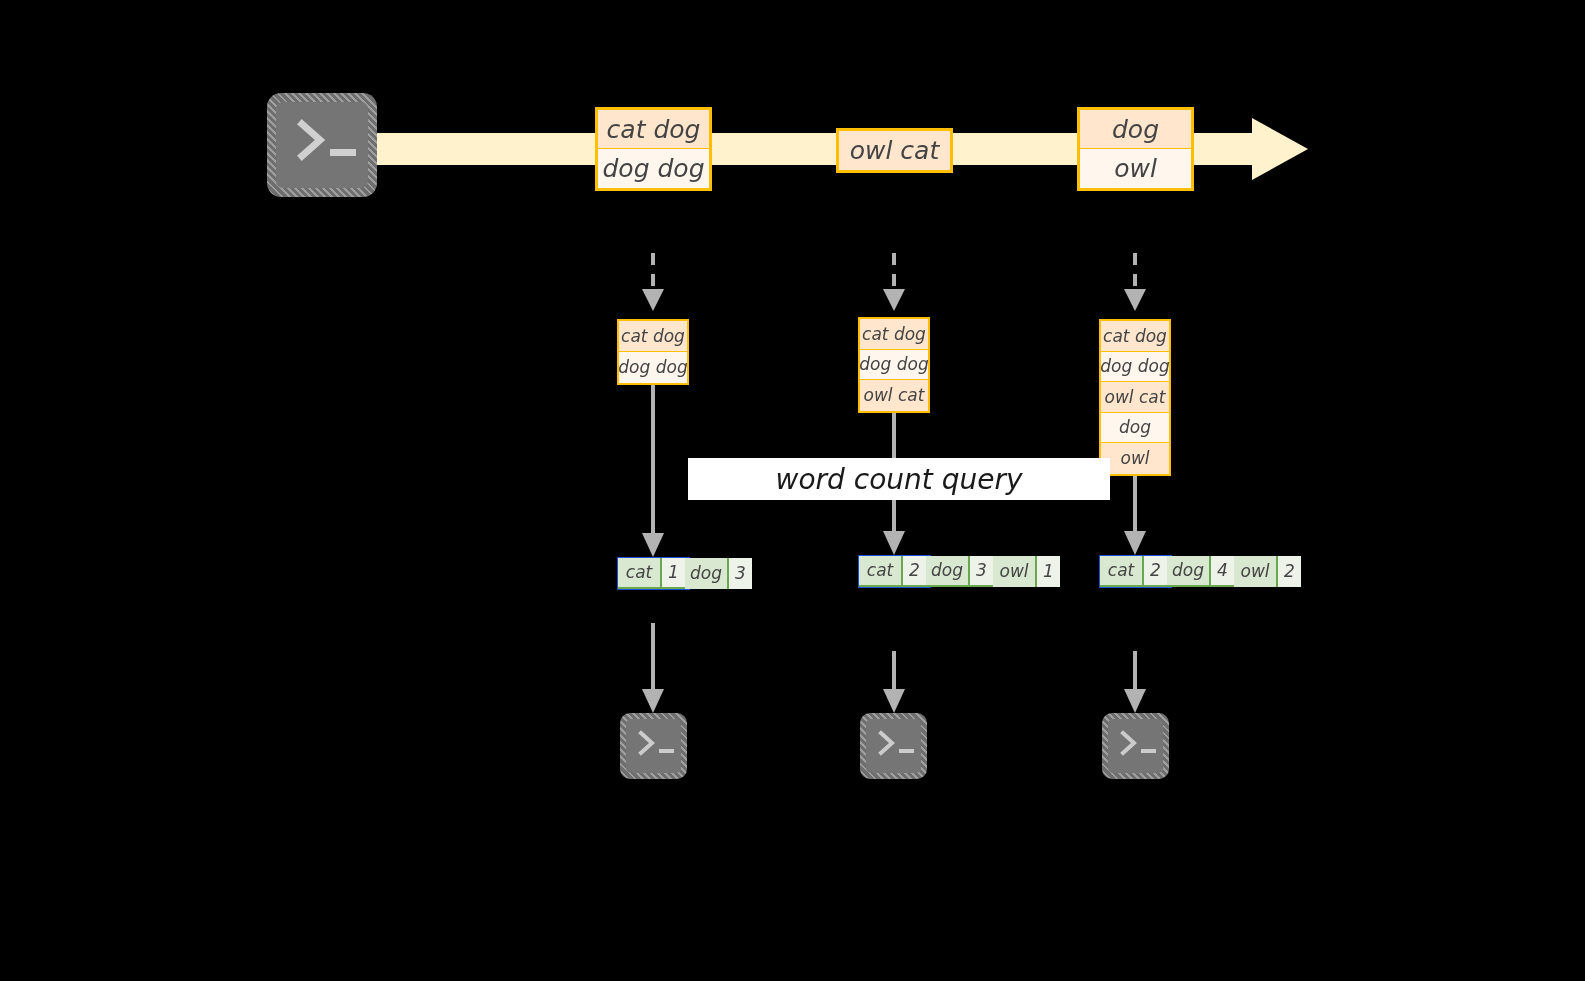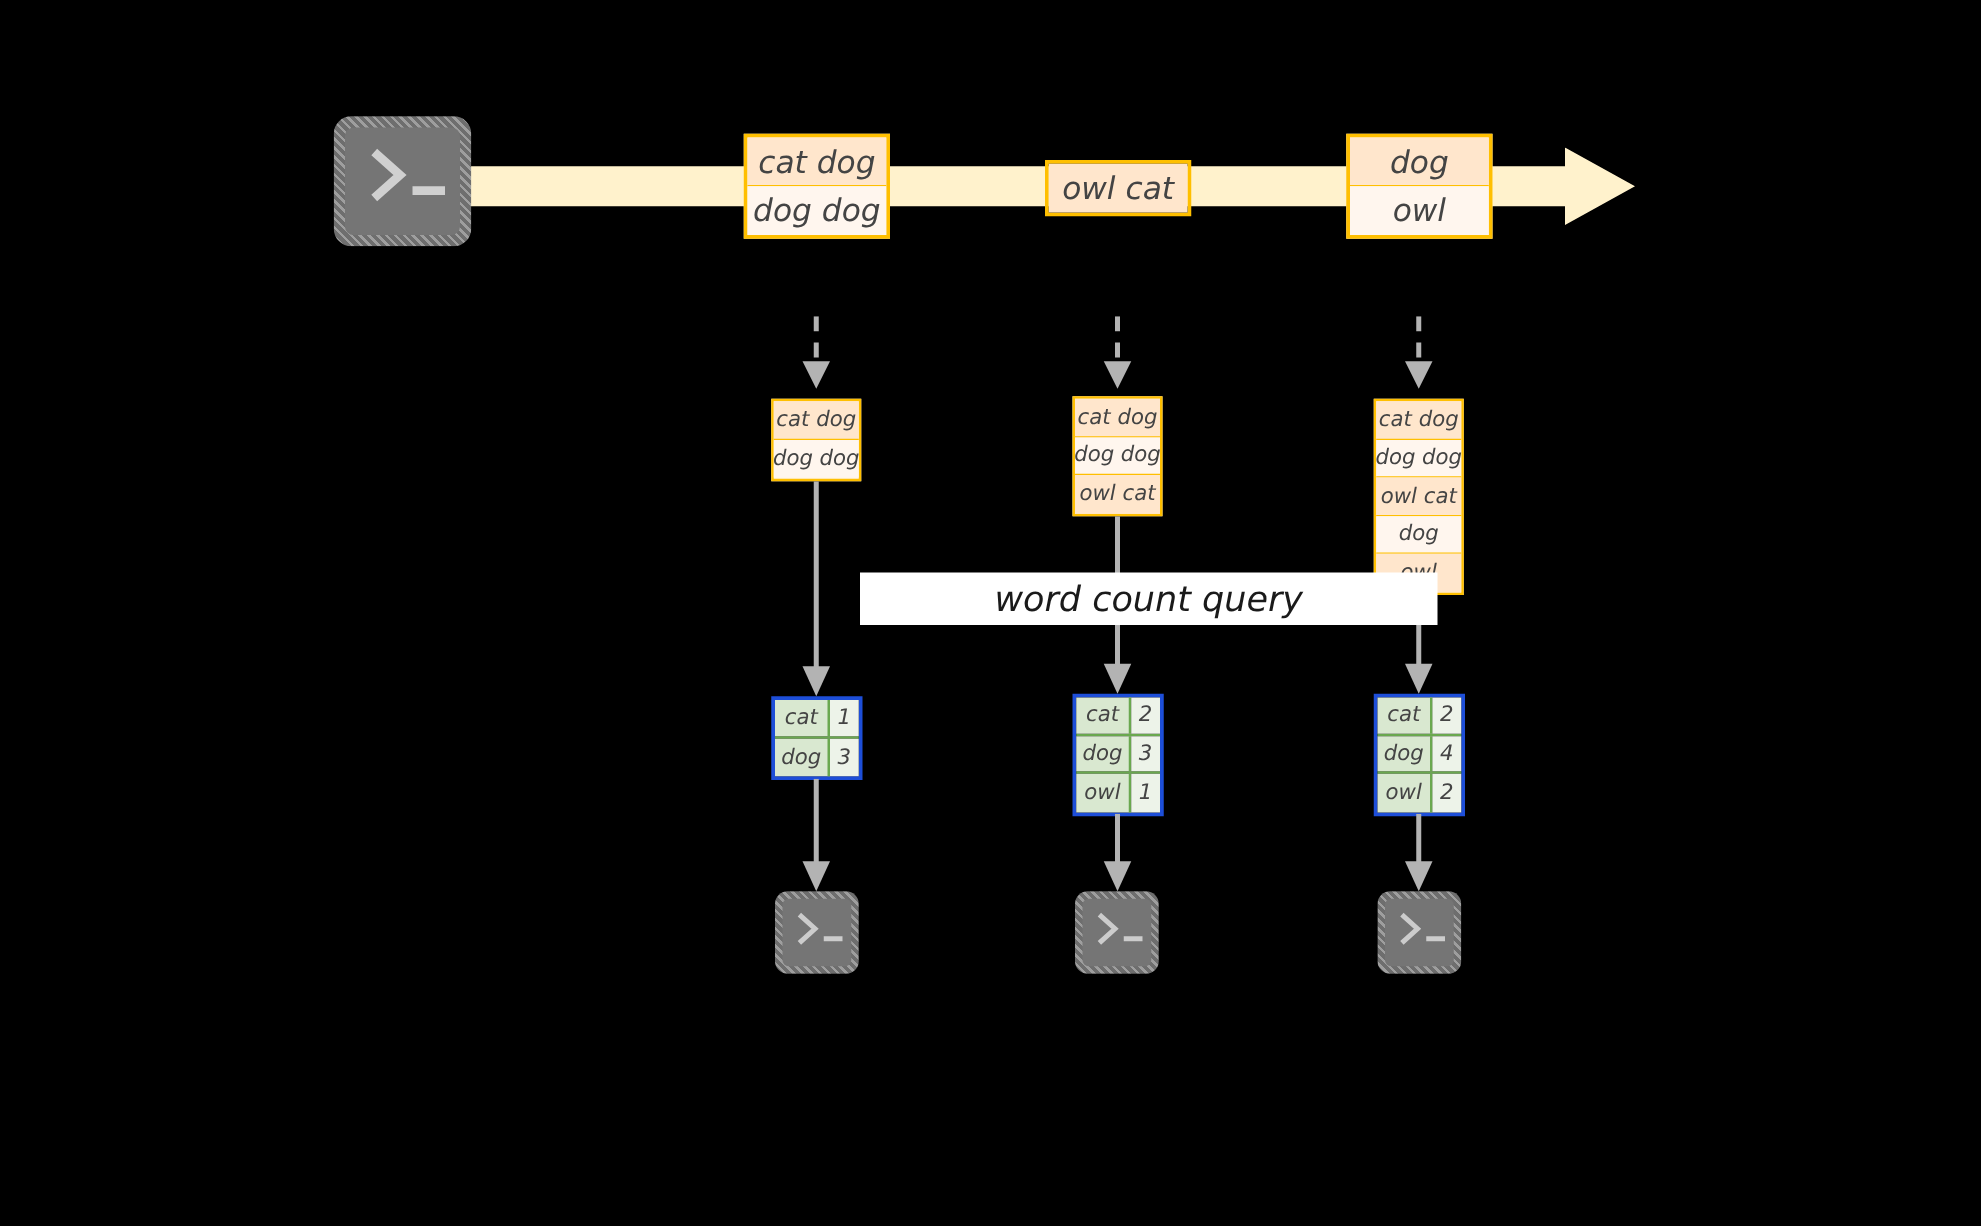--- a/index.html
+++ b/index.html
@@ -75,24 +75,23 @@
   
   .rec-big .rec-row { height: 39px; font-size: 25px; }
 
   
   .rec-mid { border-width: 2.5px; }
   .rec-mid .rec-row { height: 30.5px; font-size: 17px; border-bottom-width: 1.5px; }
 
   
   .res-table {
     position: absolute;
-    border: 3px solid #1d4ed8;
-    display: flex;
-    flex-direction: column;
-    justify-content: flex-end;
+    border: 1px solid #1d4ed8;
+    display: flex;
+    flex-direction: row;
   }
   .res-row {
     display: flex;
     border-bottom: 2px solid #6AA84F;
     height: 30.5px;
   }
   .res-row:last-child { border-bottom: none; }
   .res-key, .res-val {
     display: flex;
     align-items: center;
@@ -104,21 +103,21 @@
   .res-val { background: #EDF3E9; }
 
   
   .conn { position: absolute; }
 
   
   .label-band {
     position: absolute;
     left: 688px;
     top: 458px;
-    width: 462px;
+    width: 422px;
     height: 42px;
     background: #FFFFFF;
     display: flex;
     align-items: center;
     justify-content: center;
     z-index: 5;
   }
   .label-band span {
     font-size: 28px;
     color: #1a1a1a;

